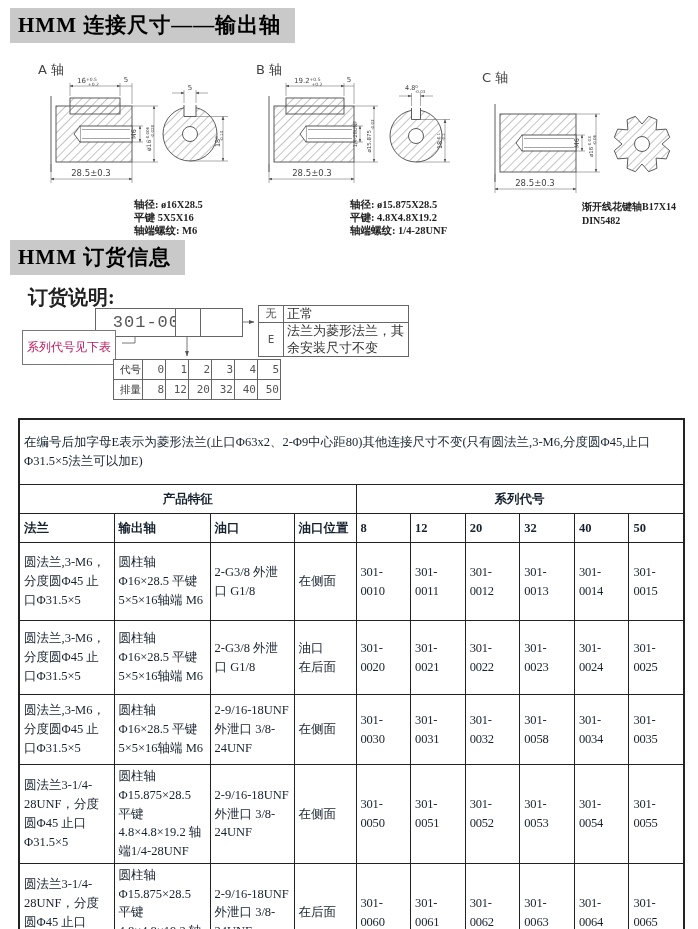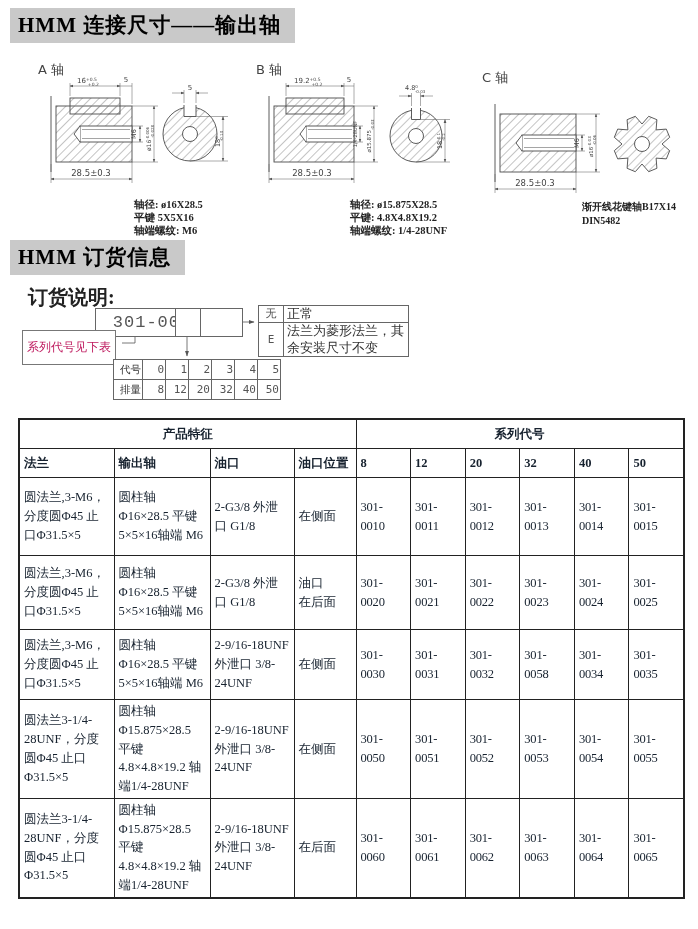--- a/index.html
+++ b/index.html
@@ -277,20 +277,23 @@
         <col style="width:84px">
         <col style="width:62px">
       <col style="width:54.6px">
         <col style="width:54.6px">
         <col style="width:54.6px">
         <col style="width:54.6px">
         <col style="width:54.6px">
         <col style="width:54.6px">
     </colgroup>
     <tbody>
+        <tr>
+      <td class="note" colspan="10">在编号后加字母E表示为菱形法兰(止口Φ63x2、2-Φ9中心距80)其他连接尺寸不变(只有圆法兰,3-M6,分度圆Φ45,止口Φ31.5×5法兰可以加E)</td>
+    </tr>
     <tr>
       <td class="gh" colspan="4">产品特征</td>
       <td class="gh" colspan="6">系列代号</td>
     </tr>
     <tr>
       <td class="ch">法兰</td>
       <td class="ch">输出轴</td>
       <td class="ch">油口</td>
       <td class="ch">油口位置</td>
       <td class="ch">8</td>

